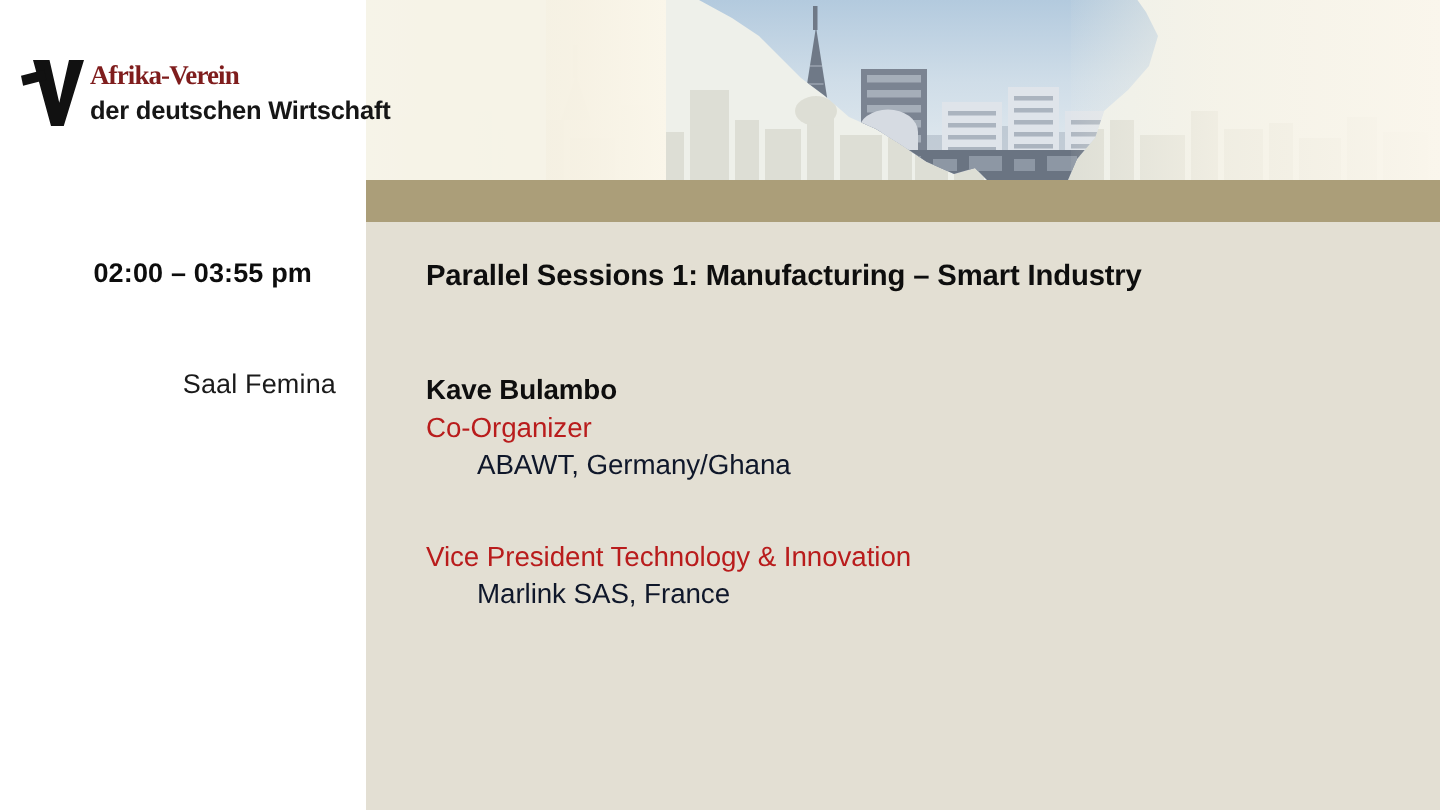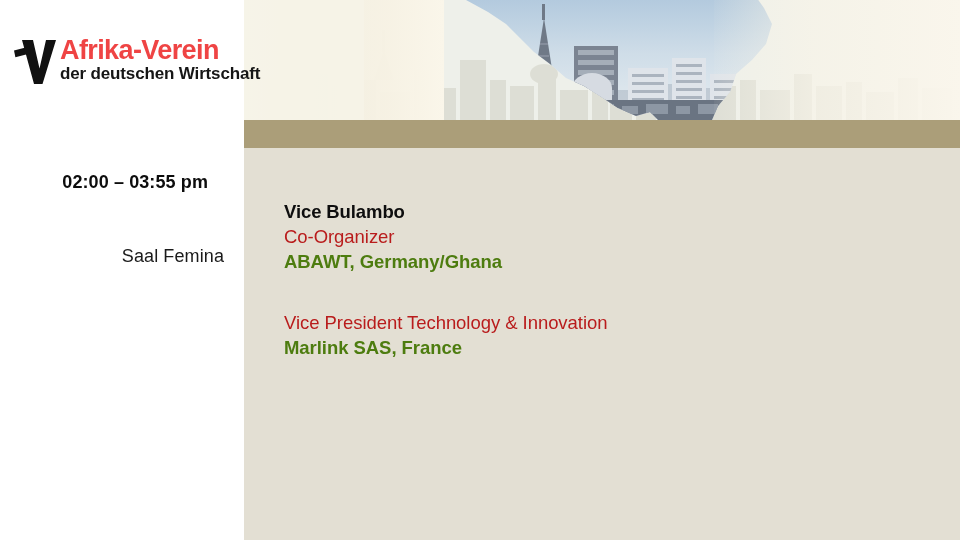--- a/index.html
+++ b/index.html
@@ -46,26 +46,27 @@
     width: 42px;
     height: 46px;
   }
   #logo-wordmark {
     position: absolute;
     left: 46px;
     top: 0px;
     width: 172px;
   }
   #logo-title {
-    font-size: 27px;
+    font-size: 18px;
     font-weight: bold;
-    color: #ef4444;
+    color: #7f1d1d;
     letter-spacing: -0.6px;
     line-height: 29px;
     white-space: nowrap;
+    font-family: Liberation Serif, serif;
   }
   #logo-subtitle {
     font-size: 17px;
     font-weight: bold;
     color: #161616;
     letter-spacing: -0.15px;
     line-height: 16px;
     white-space: nowrap;
     margin-top: 1px;
   }
@@ -167,24 +168,25 @@
   }
   .speaker-role {
     font-size: 18.5px;
     font-weight: normal;
     color: #b91c1c;
     line-height: 25px;
     letter-spacing: -0.05px;
   }
   .speaker-org {
     font-size: 18.5px;
-    font-weight: bold;
-    color: #4d7c0f;
+    font-weight: normal;
+    color: #0f172a;
     line-height: 25px;
     letter-spacing: -0.05px;
+    margin-left: 34px;
   }
 </style>
 </head>
 <body>
 
 <div id="slide">
 
   <div id="right-panel">
 
     <div id="header-banner">
@@ -357,23 +359,24 @@
         <rect x="470" y="0" width="246" height="120" fill="url(#rightCream)"></rect>
 
         <rect x="0" y="0" width="120" height="120" fill="#f6f3e7" opacity="0.85"></rect>
       </svg>
     </div>
 
     <div id="gold-band"></div>
 
     <div id="content">
 
+      <div id="session-title">Parallel Sessions 1:  Manufacturing – Smart Industry</div>
 
       <div class="speaker" id="speaker-block-0">
-        <div class="speaker-name">Vice Bulambo</div>
+        <div class="speaker-name">Kave Bulambo</div>
         <div class="speaker-role">Co-Organizer</div>
         <div class="speaker-org">ABAWT, Germany/Ghana</div>
       </div>
 
       <div class="speaker" id="speaker-block-1">
         <div class="speaker-role">Vice President Technology &amp; Innovation</div>
         <div class="speaker-org">Marlink SAS, France</div>
       </div>
 
     </div>

